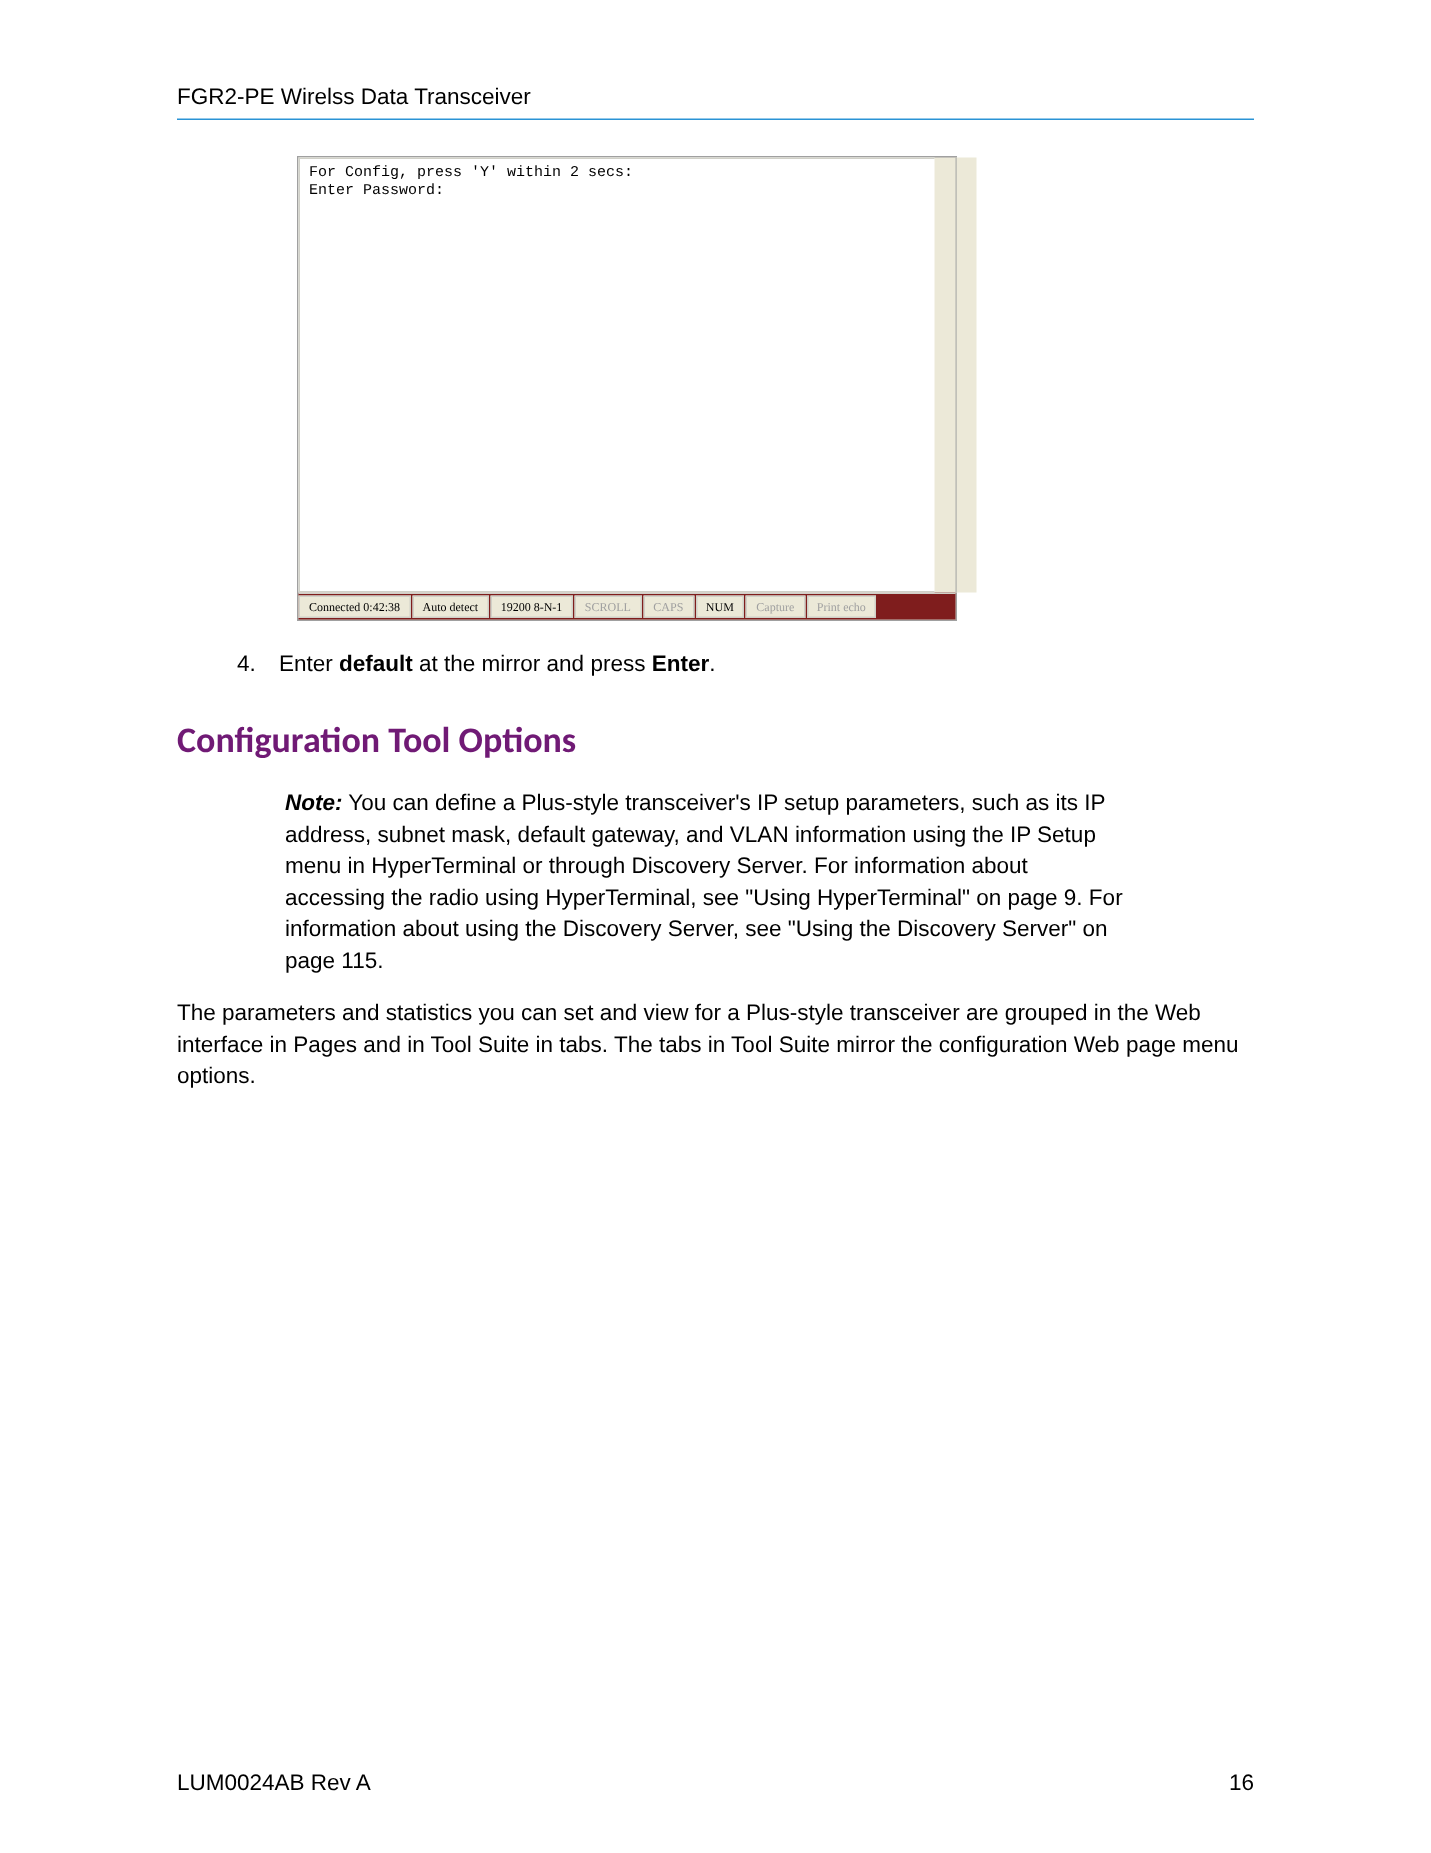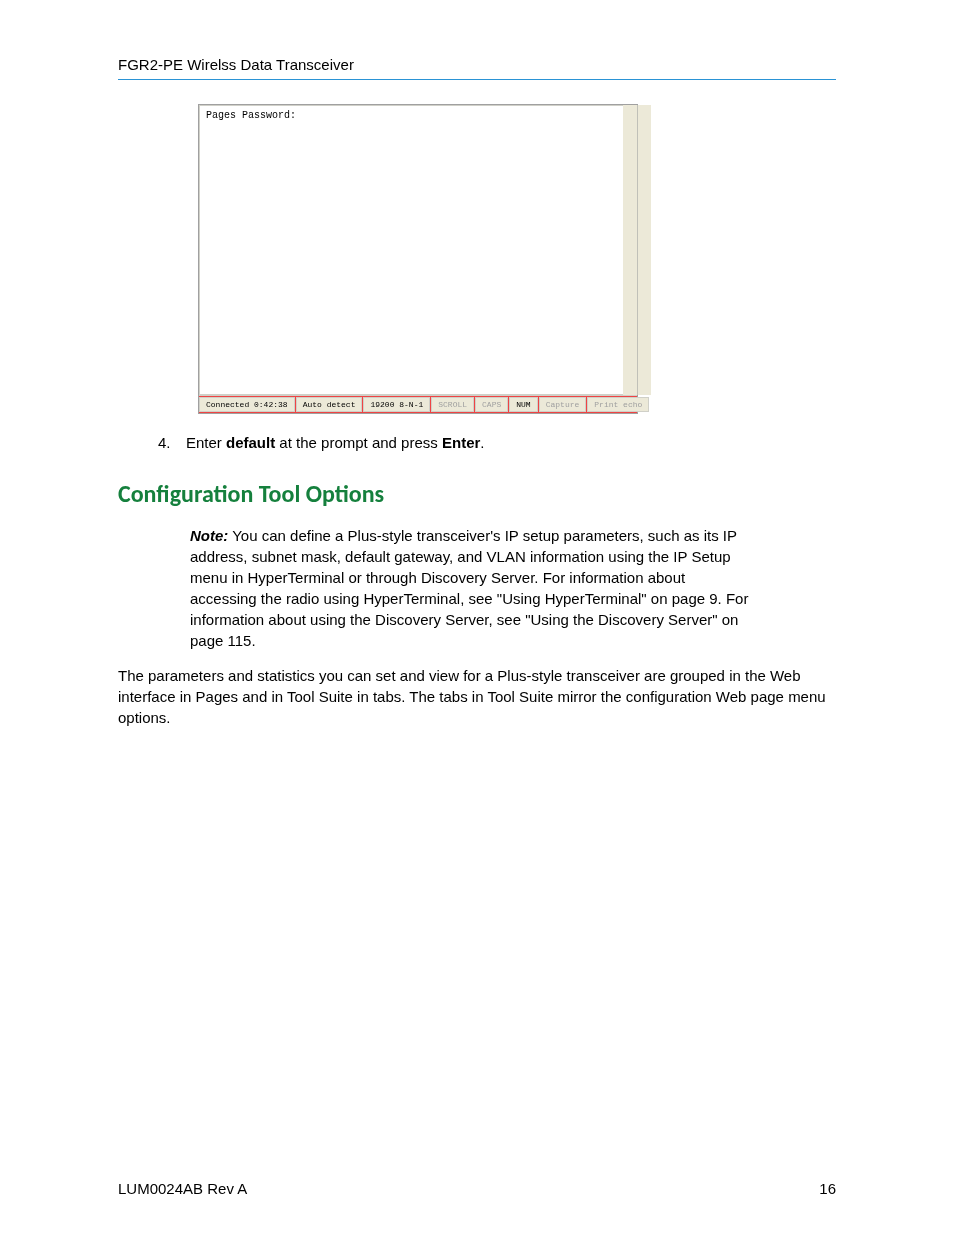--- a/index.html
+++ b/index.html
@@ -63,22 +63,22 @@
   }
   .terminal-body-wrap {
     flex: 1;
     position: relative;
     margin: 0 14px 0 0;
   }
   .terminal-status {
     display: flex;
     align-items: center;
     font-size: 8px;
-    font-family: Liberation Mono, monospace;
-    background: #ef4444;
+    font-family: Liberation Serif, serif;
+    background: #7f1d1d;
     height: 18px;
     border-top: 1px solid #d0d0c8;
   }
   .status-cell {
     border: 1px solid #d0d0c8;
     padding: 1px 6px;
     margin-right: 1px;
     background: #ece9d8;
     white-space: nowrap;
   }
@@ -95,21 +95,21 @@
     top: 0;
   }
   .step-sub {
     margin: 6px 0 20px 68px;
   }
   h2.section-title {
     font-family: "Segoe UI", "Calibri", Arial, sans-serif;
     font-weight: 700;
     font-size: 24px;
     margin: 24px 0 10px 0;
-    color: #15803d;
+    color: #701a75;
   }
   .body-para {
     margin: 0 0 10px 0;
   }
   .note-block {
     margin: 14px 0 14px 72px;
     max-width: 565px;
   }
   .note-label {
     font-weight: bold;
@@ -130,41 +130,42 @@
 
 <div class="page">
 
   <div class="header-title">FGR2-PE Wirelss Data Transceiver</div>
   <hr class="header-rule">
 
   <div class="terminal-figure">
     <div class="terminal-wrap">
       <div class="terminal-body-wrap">
         <div class="terminal-body">
-          <div>Pages Password:</div>
+          <div>For Config, press 'Y' within 2 secs:</div>
+          <div>Enter Password:</div>
         </div>
       </div>
       <div class="terminal-scroll"></div>
     </div>
     <div class="terminal-status">
       <div class="status-cell on">Connected 0:42:38</div>
       <div class="status-cell on">Auto detect</div>
       <div class="status-cell on">19200 8-N-1</div>
       <div class="status-cell dim">SCROLL</div>
       <div class="status-cell dim">CAPS</div>
       <div class="status-cell on">NUM</div>
       <div class="status-cell dim">Capture</div>
       <div class="status-cell dim">Print echo</div>
     </div>
   </div>
 
   <div class="ol-step">
     <span class="num">4.</span>
     <span>
-      <span>Enter </span><b>default</b><span> at the prompt and press </span><b>Enter</b><span>.</span>
+      <span>Enter </span><b>default</b><span> at the mirror and press </span><b>Enter</b><span>.</span>
     </span>
   </div>
 
   <h2 class="section-title">Configuration Tool Options</h2>
 
 
   <div class="note-block">
     <span class="note-label">Note:</span><span> You can define a Plus-style transceiver's IP setup parameters, such as its IP address, subnet mask, default gateway, and VLAN information using the IP Setup menu in HyperTerminal or through Discovery Server. For information about accessing the radio using HyperTerminal, see "Using HyperTerminal" on page 9. For information about using the Discovery Server, see "Using the Discovery Server" on page 115.</span>
   </div>
 

